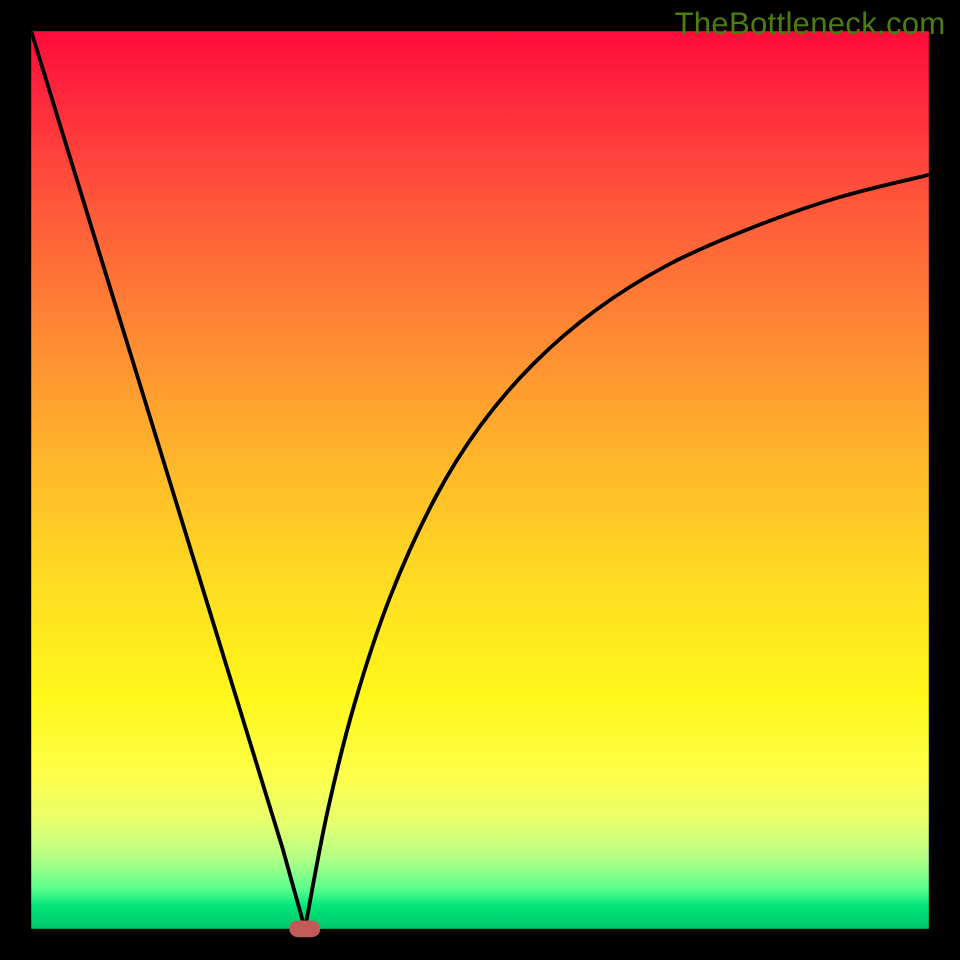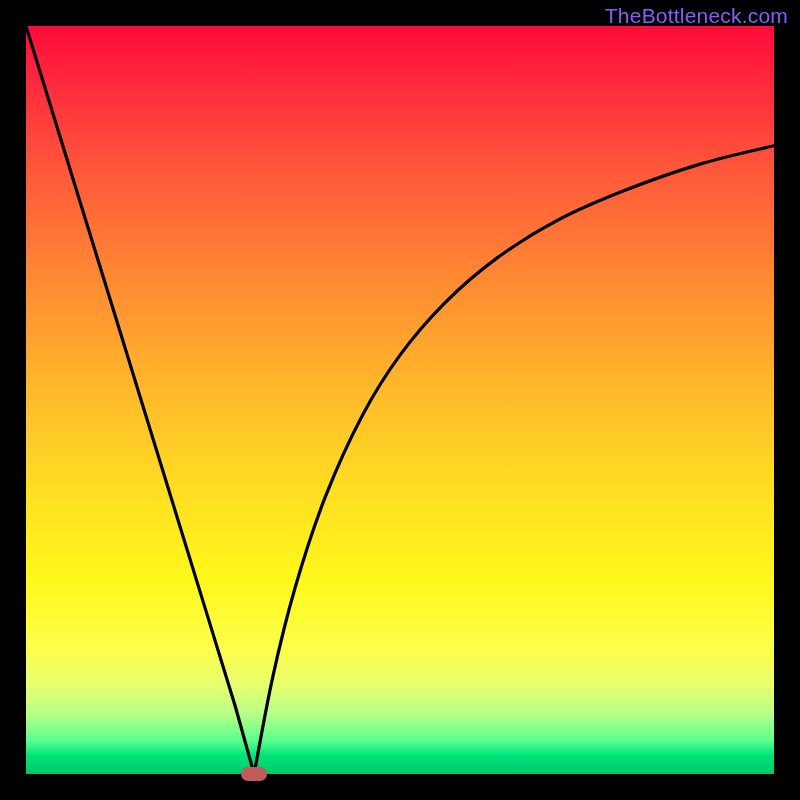--- a/index.html
+++ b/index.html
@@ -31,22 +31,22 @@
       #b6ff86 92%,
       #5cff8e 95.5%,
       #00e57a 97.5%,
       #00c76a 100%
     );
   }
   .watermark {
     position: absolute;
     top: 4px;
     right: 12px;
-    color: #8b5cf6;
-    font-size: 21px;
+    color: #4d7c0f;
+    font-size: 26px;
     font-weight: 500;
     letter-spacing: 0.2px;
     z-index: 5;
     user-select: none;
   }
   .curve {
     position: absolute;
     left: 0;
     top: 0;
     width: 748px;

